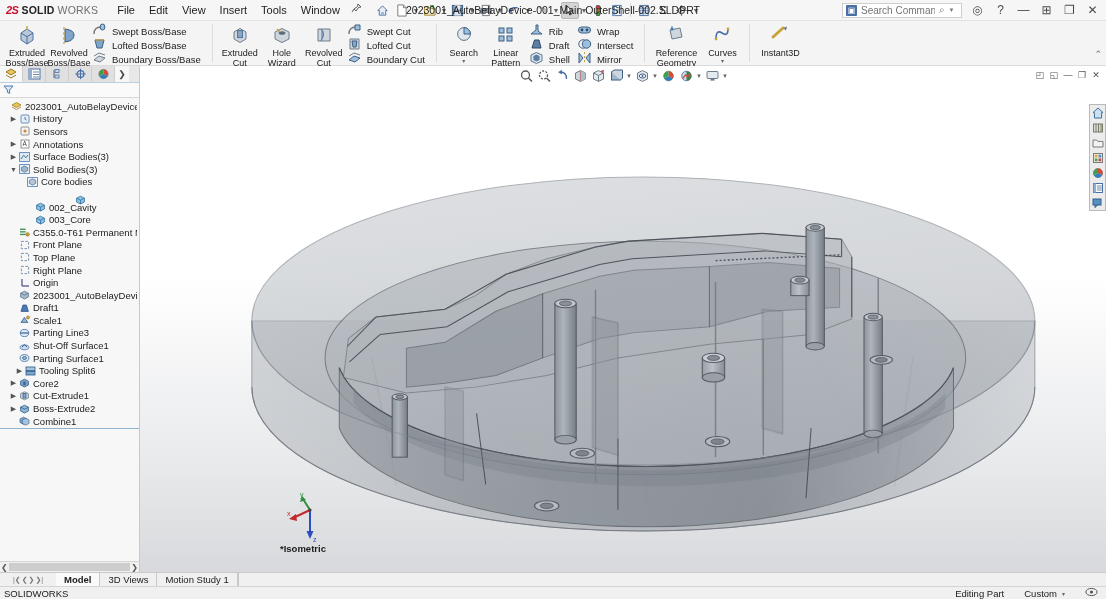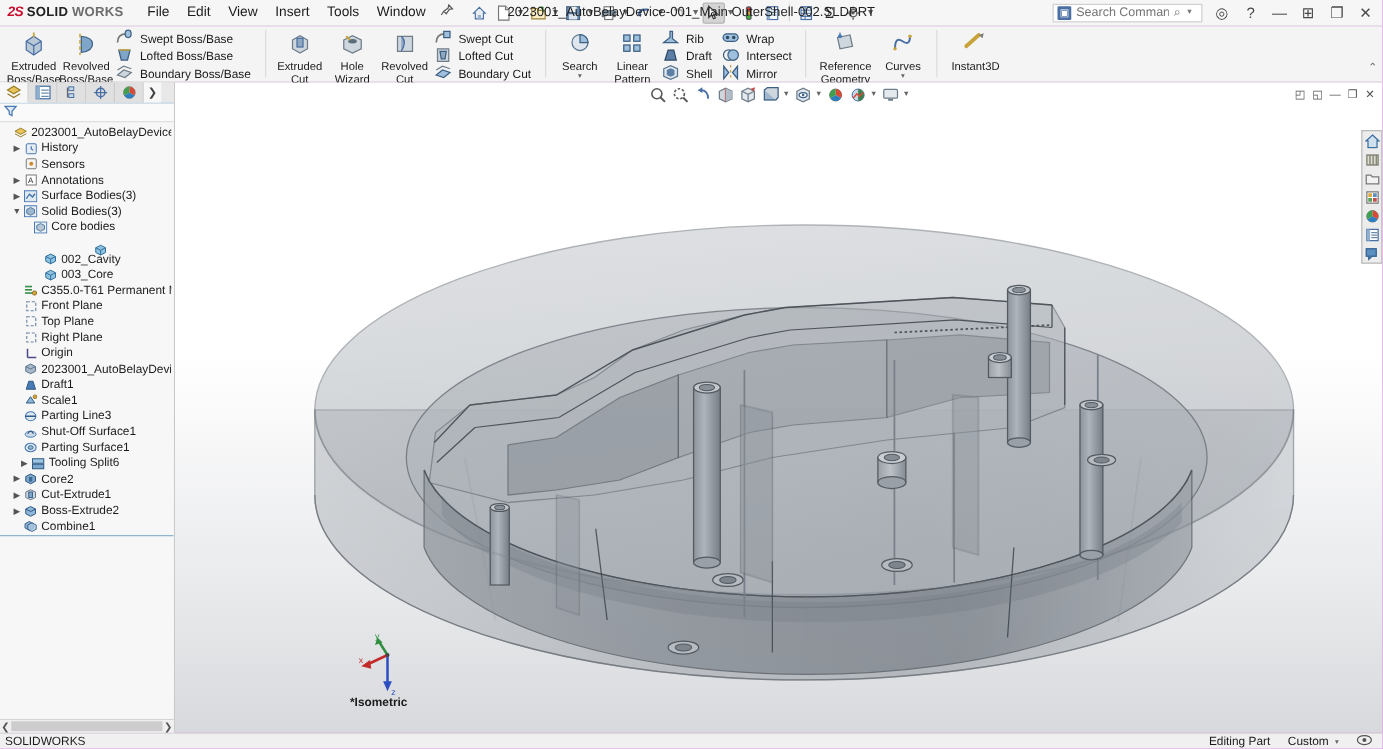--- a/index.html
+++ b/index.html
@@ -15,21 +15,21 @@
   #app { width: 1106px; height: 599px; position: relative; background: #d946ef; display: flex; flex-direction: column; }
 
   
   .titlebar {
     height: 21px; background: #f6f6f6; border-bottom: 1px solid #e2e2e2;
     display: flex; align-items: center; position: relative; flex: none;
   }
   .sw-logo { display: flex; align-items: center; padding: 0 8px 0 6px; gap: 3px; }
   .sw-logo .ds { color: #c8102e; font-weight: bold; font-size: 11px; font-style: italic; letter-spacing: -.5px;}
   .sw-logo .solid { color: #222; font-weight: bold; font-size: 10.5px; letter-spacing: .2px;}
-  .sw-logo .works { color: #6d6d6d; font-weight: bold; font-size: 10.5px; letter-spacing: .2px;}
+  .sw-logo .works { color: #6d6d6d; font-weight: normal; font-size: 10.5px; letter-spacing: .2px;}
   .menubar { display: flex; align-items: center; gap: 0px; margin-left: 4px;}
   .menubar .mi { padding: 2px 7px; font-size: 11px; color: #1b1b1b; cursor: default; }
   .pin-icon { margin: 0 6px 0 4px; color: #5a5a5a; font-size: 12px; }
 
   .qat { display: flex; align-items: center; gap: 1px; margin-left: 6px; }
   .qat .qbtn { width: 18px; height: 17px; display: flex; align-items: center; justify-content: center; border-radius: 2px; }
   .qat .qbtn.sel { background: #d4d4d4; border: 1px solid #b5b5b5; }
   .qat .drop { width: 8px; height: 17px; display: flex; align-items: center; justify-content: center; color: #666; font-size: 7px;}
   .qsep { width: 1px; height: 14px; background: #d6d6d6; margin: 0 3px; }
 
@@ -121,21 +121,21 @@
   .axis-tri { position: absolute; left: 142px; bottom: 28px; width: 70px; height: 52px; z-index: 4;}
   .view-label { position: absolute; left: 140px; bottom: 18px; font-size: 9.5px; font-weight: bold; color: #1b1b1b; z-index: 4;}
 
   
   .tabbar { height: 14px; background: #f0f0f0; border-top: 1px solid #c9c9c9; display: flex; align-items: stretch; flex: none; }
   .tab-nav { width: 56px; display: flex; align-items: center; justify-content: center; gap: 1px; color: #777; font-size: 7px; background: #f0f0f0;}
   .btab { font-size: 9.5px; padding: 0 8px; display: flex; align-items: center; border-right: 1px solid #c9c9c9; background: #f0f0f0; color: #1b1b1b;}
   .btab.active { background: #fafafa; font-weight: bold; }
   .tab-fill { flex: 1; border-left: 1px solid #c9c9c9; background: #f0f0f0;}
   .statusbar { height: 13px; background: #f0f0f0; border-top: 1px solid #d4d4d4; display: flex; align-items: center; font-size: 9.5px; color: #1b1b1b; flex: none; padding: 0 4px; }
-  .sb-right { margin-left: auto; display: flex; align-items: center; gap: 14px; padding-right: 4px;}
+  .sb-right { margin-left: auto; display: flex; align-items: center; gap: 20px; padding-right: 4px;}
   .sb-right .caret { font-size: 6px; color: #666; }
 </style>
 </head>
 <body>
 
 <div id="app">
 
   <div class="titlebar">
 
     <div class="sw-logo">
@@ -1157,20 +1157,32 @@
           <line x1="28" y1="18" x2="11" y2="26" stroke="#c32b2b" stroke-width="2"></line>
           <path d="M14 22 L7 27 L15 29 Z" fill="#c32b2b"></path>
           <text x="5" y="24" font-size="7" fill="#c32b2b" font-family="'Liberation Sans',sans-serif">x</text>
         </g>
         <circle cx="28" cy="18" r="1.6" fill="#444"></circle>
       </svg>
       <div class="view-label">*Isometric</div>
     </div>
   </div>
 
+  <div class="tabbar">
+    <div class="tab-nav">
+      <span>|❮</span>
+      <span>❮</span>
+      <span>❯</span>
+      <span>❯|</span>
+    </div>
+    <div class="btab active">Model</div>
+    <div class="btab">3D Views</div>
+    <div class="btab">Motion Study 1</div>
+    <div class="tab-fill"></div>
+  </div>
 
   <div class="statusbar">
     <span>SOLIDWORKS</span>
     <div class="sb-right">
       <span>Editing Part</span>
       <span style="display:flex;align-items:center;gap:5px;">
         <span>Custom</span>
         <span class="caret">▾</span>
       </span>
       <span>

